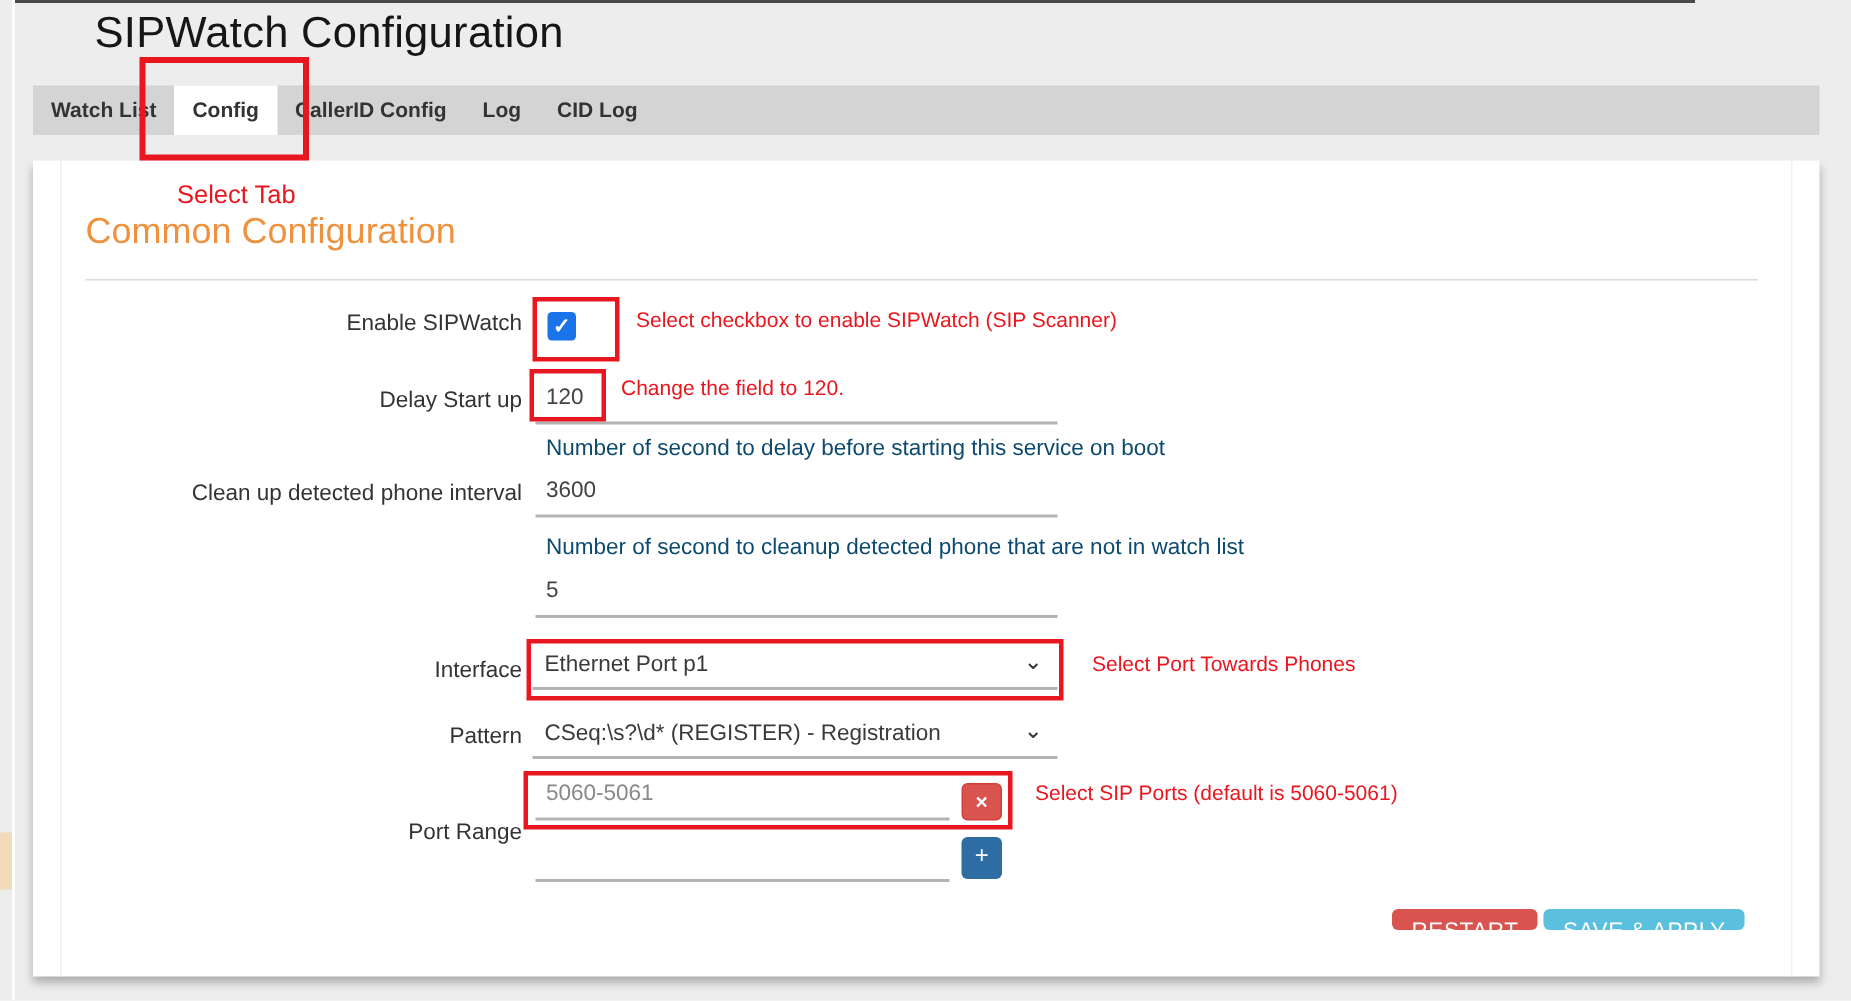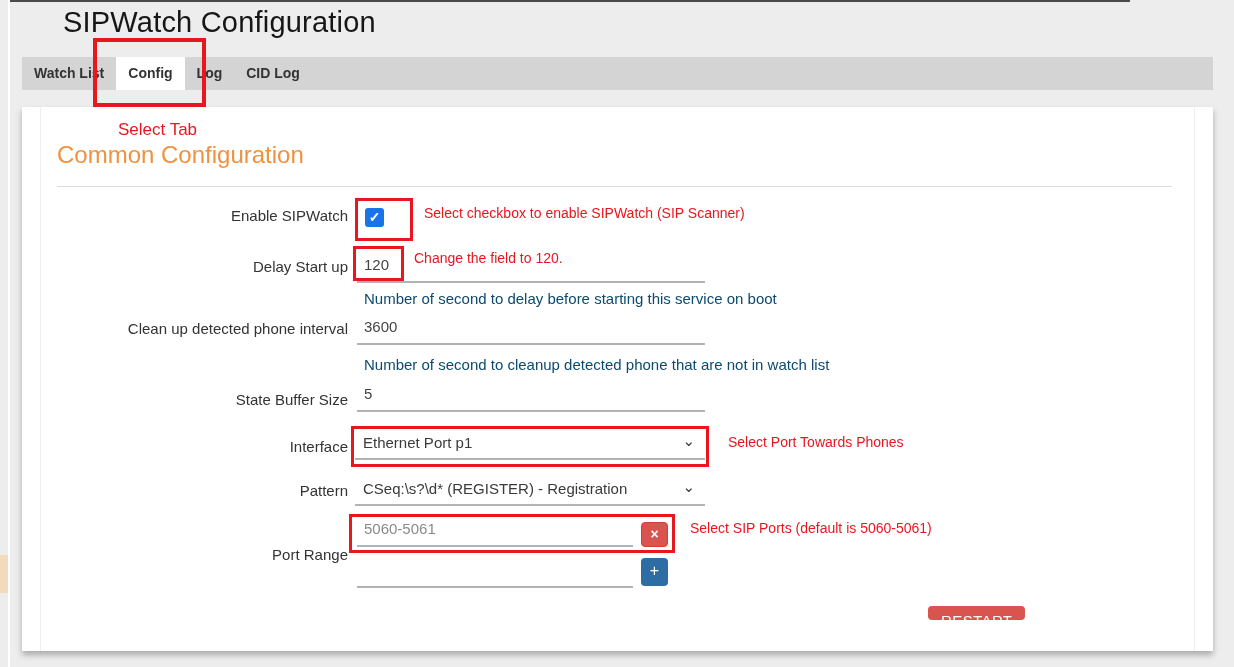--- a/index.html
+++ b/index.html
@@ -71,20 +71,21 @@
 
   <div class="abs topline"></div>
   <div class="abs leftline"></div>
   <div class="abs accent"></div>
 
   <div class="abs page-title">SIPWatch Configuration</div>
 
   <div class="abs tabbar">
     <div class="tab">Watch List</div>
     <div class="tab active">Config</div>
+    <div class="tab">CallerID Config</div>
     <div class="tab">Log</div>
     <div class="tab">CID Log</div>
   </div>
 
   <div class="abs card"></div>
   <div class="abs vline" style="left:40px;"></div>
   <div class="abs vline" style="left:1194px;"></div>
 
   <div class="abs heading">Common Configuration</div>
   <div class="abs hr"></div>
@@ -95,21 +96,20 @@
   </div>
 
   <div class="abs flabel" style="top:258px;">Delay Start up</div>
   <input class="abs ul-input" style="left: 357px; top: 252px; width: 348px; height: 31px;" value="120">
   <div class="abs help" style="left:364px;top:290px;">Number of second to delay before starting this service on boot</div>
 
   <div class="abs flabel" style="top:320px;">Clean up detected phone interval</div>
   <input class="abs ul-input" style="left: 357px; top: 314px; width: 348px; height: 31px;" value="3600">
   <div class="abs help" style="left:364px;top:356px;">Number of second to cleanup detected phone that are not in watch list</div>
 
-  <div class="abs flabel" style="top:391px;">State Buffer Size</div>
   <input class="abs ul-input" style="left: 357px; top: 381px; width: 348px; height: 31px;" value="5">
 
   <div class="abs flabel" style="top:438px;">Interface</div>
   <div class="select" style="left:355px;top:430px;width:350px;">
     <span>Ethernet Port p1</span>
     <span class="chev">⌄</span>
   </div>
 
   <div class="abs flabel" style="top:482px;">Pattern</div>
   <div class="select" style="left:355px;top:476px;width:350px;">
@@ -122,20 +122,21 @@
   <div class="abs mini-btn x-btn">
     <span>×</span>
   </div>
 
   <input class="abs ul-input" style="left: 357px; top: 557px; width: 276px; height: 31px;" value="">
   <div class="abs mini-btn plus-btn">
     <span>+</span>
   </div>
 
   <div class="abs action-btn restart">RESTART</div>
+  <div class="abs action-btn save">SAVE &amp; APPLY</div>
 
   <div class="abs rbox rb-tab"></div>
   <div class="abs rbox rb-check"></div>
   <div class="abs rbox rb-delay"></div>
   <div class="abs rbox rb-interface"></div>
   <div class="abs rbox rb-port"></div>
 
   <div class="abs ann ann-tab">Select Tab</div>
   <div class="abs ann ann-check">Select checkbox to enable SIPWatch (SIP Scanner)</div>
   <div class="abs ann ann-delay">Change the field to 120.</div>

